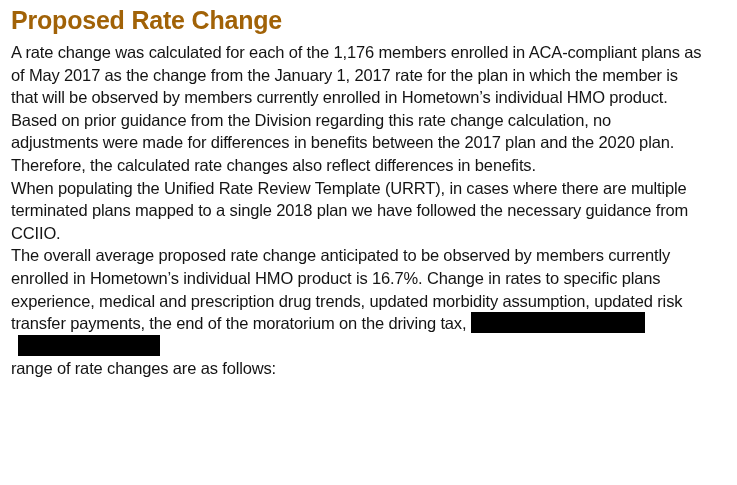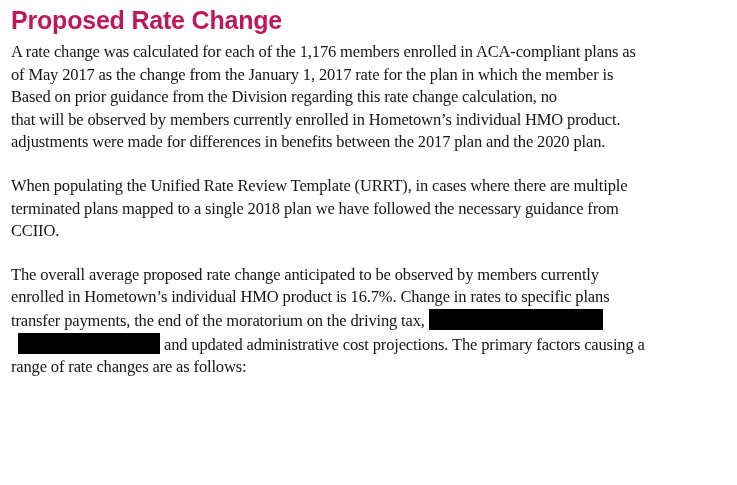--- a/index.html
+++ b/index.html
@@ -11,26 +11,26 @@
     font-family: "Liberation Sans", sans-serif;
     color: #141414;
   }
   .doc {
     padding: 5px 8px 0 11px;
   }
   .doc-title {
     font-size: 25px;
     line-height: 31px;
     font-weight: bold;
-    color: #be185d;
+    color: #a16207;
     letter-spacing: -0.2px;
     margin: 0 0 5px 0;
   }
-  .paragraph { margin: 0; font-family: Liberation Serif, serif; }
-  .paragraph + .paragraph { margin-top: 21px; }
+  .paragraph { margin: 0; }
+  .paragraph + .paragraph { }
   .line {
     white-space: pre;
     font-size: 16.5px;
     line-height: 22.6px;
     letter-spacing: -0.15px;
   }
   .redaction {
     display: inline-block;
     height: 21px;
     vertical-align: -4px;
@@ -39,30 +39,32 @@
 </style>
 </head>
 <body>
 
 <main class="doc">
   <h1 class="doc-title">Proposed Rate Change</h1>
   <div>
       <div class="paragraph">
         <div class="line"><span>A rate change was calculated for each of the 1,176 members enrolled in ACA-compliant plans as</span></div>
         <div class="line"><span>of May 2017 as the change from the January 1, 2017 rate for the plan in which the member is</span></div>
+        <div class="line"><span>that will be observed by members currently enrolled in Hometown’s individual HMO product.</span></div>
         <div class="line"><span>Based on prior guidance from the Division regarding this rate change calculation, no</span></div>
-        <div class="line"><span>that will be observed by members currently enrolled in Hometown’s individual HMO product.</span></div>
         <div class="line"><span>adjustments were made for differences in benefits between the 2017 plan and the 2020 plan.</span></div>
+        <div class="line"><span>Therefore, the calculated rate changes also reflect differences in benefits.</span></div>
       </div>
       <div class="paragraph">
         <div class="line"><span>When populating the Unified Rate Review Template (URRT), in cases where there are multiple</span></div>
         <div class="line"><span>terminated plans mapped to a single 2018 plan we have followed the necessary guidance from</span></div>
         <div class="line"><span>CCIIO.</span></div>
       </div>
       <div class="paragraph">
         <div class="line"><span>The overall average proposed rate change anticipated to be observed by members currently</span></div>
         <div class="line"><span>enrolled in Hometown’s individual HMO product is 16.7%. Change in rates to specific plans</span></div>
+        <div class="line"><span>experience, medical and prescription drug trends, updated morbidity assumption, updated risk</span></div>
         <div class="line"><span>transfer payments, the end of the moratorium on the driving tax, </span><span class="redaction" style="width: 174px; background: rgb(0, 0, 0);"></span></div>
-        <div class="line"><span class="redaction" style="width: 142px; background: rgb(0, 0, 0); margin-left: 7px;"></span><span> and updated administrative cost projections. The primary factors causing a</span></div>
+        <div class="line"><span class="redaction" style="width: 142px; background: rgb(0, 0, 0); margin-left: 7px;"></span></div>
         <div class="line"><span>range of rate changes are as follows:</span></div>
       </div>
     </div>
 </main>
 
 </body></html>

